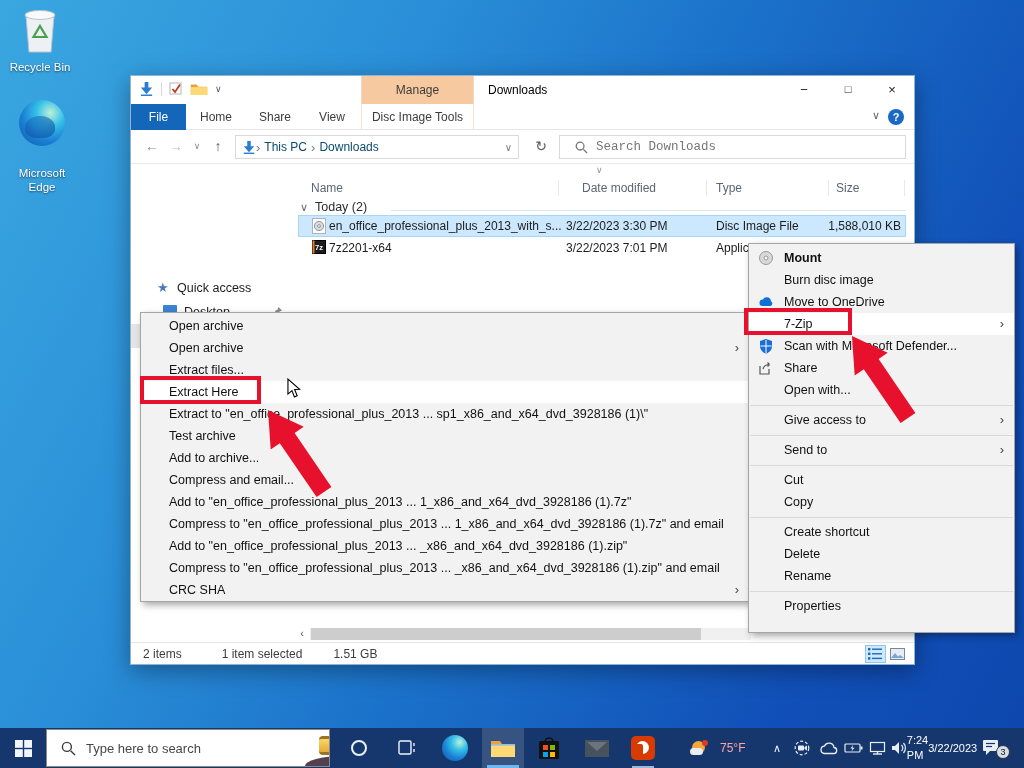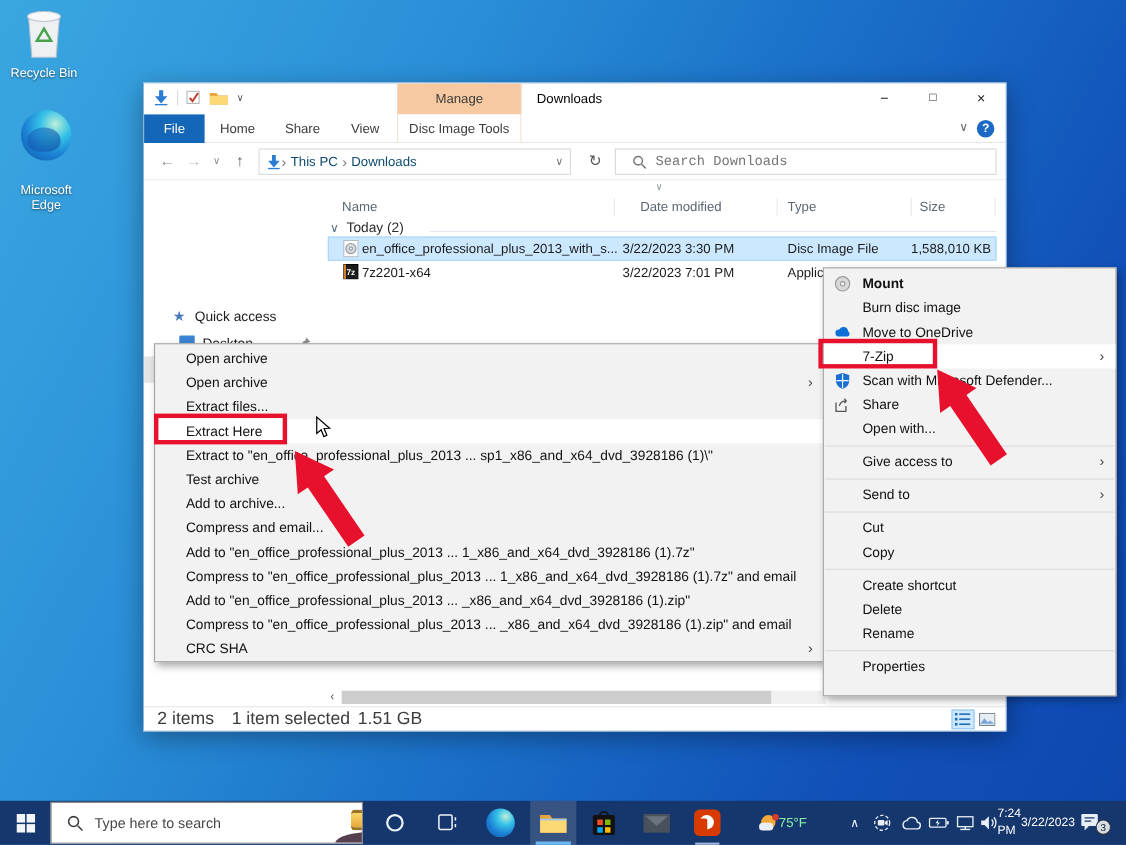--- a/index.html
+++ b/index.html
@@ -72,21 +72,21 @@
   .f-date { left:275px; }
   .f-type { left:425px; }
   .f-size { left:515px; width:95px; text-align:right; }
 
   
   .hscroll { position:absolute; left:0; top:551px; width:783px; height:14px; background:#fff; }
   .hs-arrow { position:absolute; left:163px; top:0; width:16px; height:14px; text-align:center; line-height:13px; color:#555; font-size:11px; }
   .hs-track { position:absolute; left:179px; top:1px; width:441px; height:12px; background:#f0f0f0; }
   .hs-thumb { position:absolute; left:1px; top:0; width:390px; height:12px; background:#cdcdcd; }
   .statusbar { position:absolute; left:0; top:566px; width:783px; height:22px; border-top:1px solid #e6e6e6;
-    display:flex; align-items:center; font-size:16px; color:#3c3c3c; background:#fff; }
+    display:flex; align-items:center; font-size:12px; color:#3c3c3c; background:#fff;gap:24px; }
   .st1 { margin-left:12px; } .st2 { margin-left:16px; } .st3 { margin-left:7px; }
   .viewbtn { position:absolute; top:2px; width:21px; height:18px; border:1px solid transparent; }
   .viewbtn.sel { background:#cde8ff; border-color:#90c8f0; }
 
   
   .menu { position:absolute; background:#f2f2f2; border:1px solid #a5a5a5; box-shadow:3px 3px 7px rgba(0,0,0,.35); padding:2px 0; }
   #zipmenu { left:140px; top:312px; width:610px; height:290px; }
   #ctxmenu { left:748px; top:243px; width:267px; height:390px; padding-top:3px; }
   .mrow { position:relative; height:22px; line-height:22px; font-size:12.5px; color:#111; white-space:nowrap; }
   #zipmenu .mrow { padding-left:28px; }
@@ -117,21 +117,21 @@
   .tbtn.active { background:rgba(255,255,255,.14); }
   .underline { position:absolute; bottom:0; height:3px; background:#6cb8f0; }
   .tb-edge { width:26px; height:26px; border-radius:50%;
     background:radial-gradient(circle at 68% 28%, #bdf0d8 0%, #35c1e8 30%, #1b7fd4 62%, #0c59a4 100%); }
   .office-o { width:24px; height:24px; border-radius:5px; background:#d83b01; position:relative; }
   .office-o:after { content:""; position:absolute; left:5px; top:5px; width:13px; height:13px; border-radius:50%; background:#fff; }
   .office-o:before { content:""; position:absolute; left:3px; top:8px; width:9px; height:13px; background:#d83b01; border-radius:2px; z-index:1; }
   .mailenv { width:24px; height:17px; background:#48525c; position:relative; }
   .mailenv:after { content:""; position:absolute; left:2px; top:2px; width:0; height:0;
     border-left:10px solid transparent; border-right:10px solid transparent; border-top:9px solid #6a747e; }
-  .weather { position:absolute; left:690px; top:0; width:80px; height:40px; display:flex; align-items:center; gap:0; color:#86efac; font-size:12px; }
+  .weather { position:absolute; left:690px; top:0; width:80px; height:40px; display:flex; align-items:center; gap:12px; color:#fca5a5; font-size:12px; }
   .sun { position:relative; width:18px; height:16px; }
   .sun .ball { position:absolute; left:2px; top:1px; width:13px; height:13px; border-radius:50%; background:#f4a83b; }
   .sun .cl { position:absolute; left:0; top:8px; width:13px; height:7px; border-radius:6px; background:#e9eef4; }
   .sun .dot { position:absolute; right:0; top:0; width:6px; height:6px; border-radius:50%; background:#d83b2a; }
   .tb-chev { position:absolute; left:766px; top:0; width:22px; height:40px; color:#eef3fa; font-size:11px; display:flex; align-items:center; justify-content:center; }
   .tray { position:absolute; top:0; width:24px; height:40px; display:flex; align-items:center; justify-content:center; }
   .clock { position:absolute; left:910px; top:0; width:64px; height:40px; color:#fff; font-size:11px; line-height:1.35;
     display:flex; flex-direction:row; align-items:center; justify-content:center; }
   .actionctr { position:absolute; left:976px; top:0; width:42px; height:40px; }
   .badge { position:absolute; left:20px; top:17px; width:14px; height:14px; border-radius:50%; background:#d7dde6;

